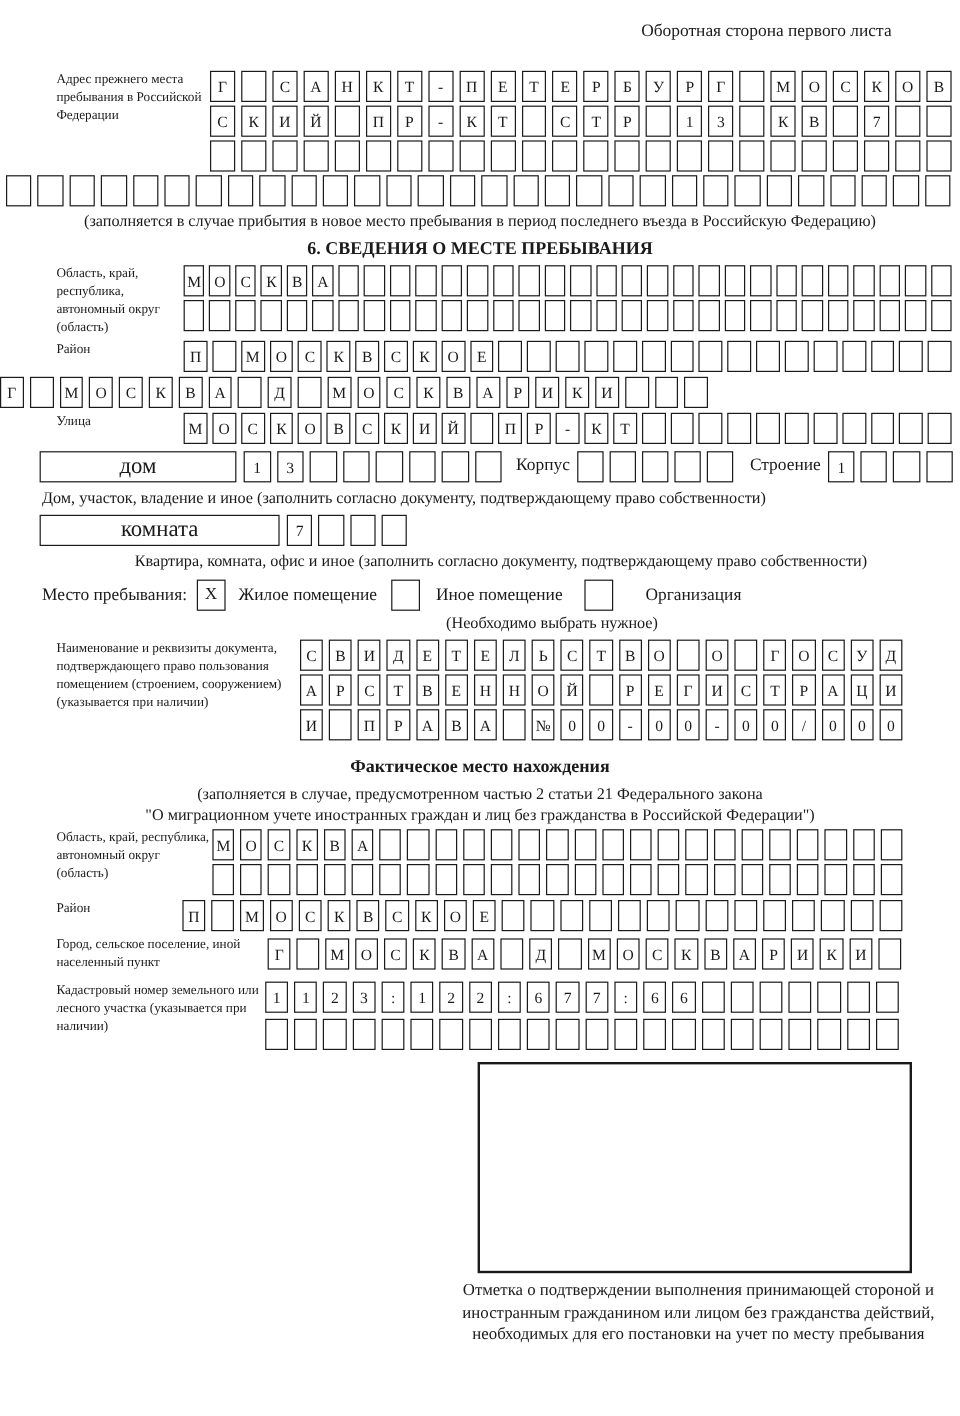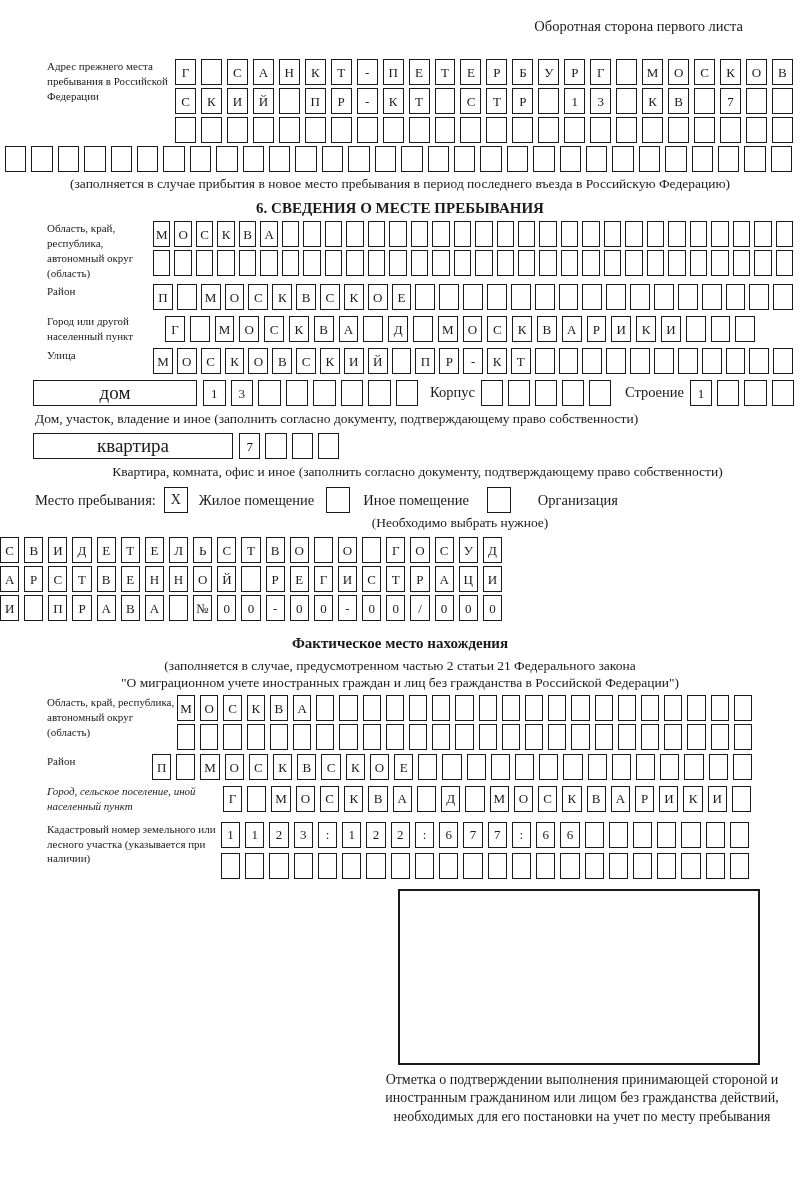--- a/index.html
+++ b/index.html
@@ -254,21 +254,20 @@
       <span class="cell"></span>
       <span class="cell"></span>
       <span class="cell"></span>
       <span class="cell"></span>
       <span class="cell"></span>
       <span class="cell"></span>
     </div>
 </div>
 
 <div class="block mt" style="align-items:center;">
-  <div class="lbl" style="width:165px;">Город или другой населенный пункт</div>
   <div class="cells w590">
       <span class="cell">Г</span>
       <span class="cell"></span>
       <span class="cell">М</span>
       <span class="cell">О</span>
       <span class="cell">С</span>
       <span class="cell">К</span>
       <span class="cell">В</span>
       <span class="cell">А</span>
       <span class="cell"></span>
@@ -347,21 +346,21 @@
   <div class="cells" style="width:104px;">
       <span class="cell">1</span>
       <span class="cell"></span>
       <span class="cell"></span>
       <span class="cell"></span>
     </div>
 </div>
 <div class="caption" style="text-align:left;padding-left:35px;margin-top:5px;">Дом, участок, владение и иное (заполнить согласно документу, подтверждающему право собственности)</div>
 
 <div class="block" style="margin-top:6px;margin-left:33px;column-gap:6px;">
-  <div class="labelbox" style="width:198px;">квартира</div>
+  <div class="labelbox" style="width:198px;">комната</div>
   <div class="cells" style="width:100px;">
       <span class="cell">7</span>
       <span class="cell"></span>
       <span class="cell"></span>
       <span class="cell"></span>
     </div>
 </div>
 <div class="caption" style="text-align:center;padding-left:35px;margin-top:5px;">Квартира, комната, офис и иное (заполнить согласно документу, подтверждающему право собственности)</div>
 
 <div class="block" style="margin-top:7px;margin-left:35px;align-items:center;">
@@ -369,20 +368,21 @@
   <div class="chk" style="margin-left:8px;">X</div>
   <div class="inline-lbl" style="margin-left:11px;">Жилое помещение</div>
   <div class="chk" style="margin-left:12px;"></div>
   <div class="inline-lbl" style="margin-left:13px;">Иное помещение</div>
   <div class="chk" style="margin-left:18px;"></div>
   <div class="inline-lbl" style="margin-left:27px;">Организация</div>
 </div>
 <div class="caption" style="text-align:center;padding-left:120px;margin-top:2px;">(Необходимо выбрать нужное)</div>
 
 <div class="block" style="margin-top:6px;">
+  <div class="lbl" style="width:250px;">Наименование и реквизиты документа, подтверждающего право пользования помещением (строением, сооружением) (указывается при наличии)</div>
   <div class="rows">
     <div class="cells w502">
         <span class="cell">С</span>
         <span class="cell">В</span>
         <span class="cell">И</span>
         <span class="cell">Д</span>
         <span class="cell">Е</span>
         <span class="cell">Т</span>
         <span class="cell">Е</span>
         <span class="cell">Л</span>
@@ -538,21 +538,21 @@
       <span class="cell"></span>
       <span class="cell"></span>
       <span class="cell"></span>
       <span class="cell"></span>
       <span class="cell"></span>
       <span class="cell"></span>
     </div>
 </div>
 
 <div class="block mt" style="align-items:center;">
-  <div class="lbl" style="width:223px;font-style:italic;">Город, сельское поселение, иной населенный пункт</div>
+  <div class="lbl" style="width:223px;">Город, сельское поселение, иной населенный пункт</div>
   <div class="cells w528">
       <span class="cell">Г</span>
       <span class="cell"></span>
       <span class="cell">М</span>
       <span class="cell">О</span>
       <span class="cell">С</span>
       <span class="cell">К</span>
       <span class="cell">В</span>
       <span class="cell">А</span>
       <span class="cell"></span>

